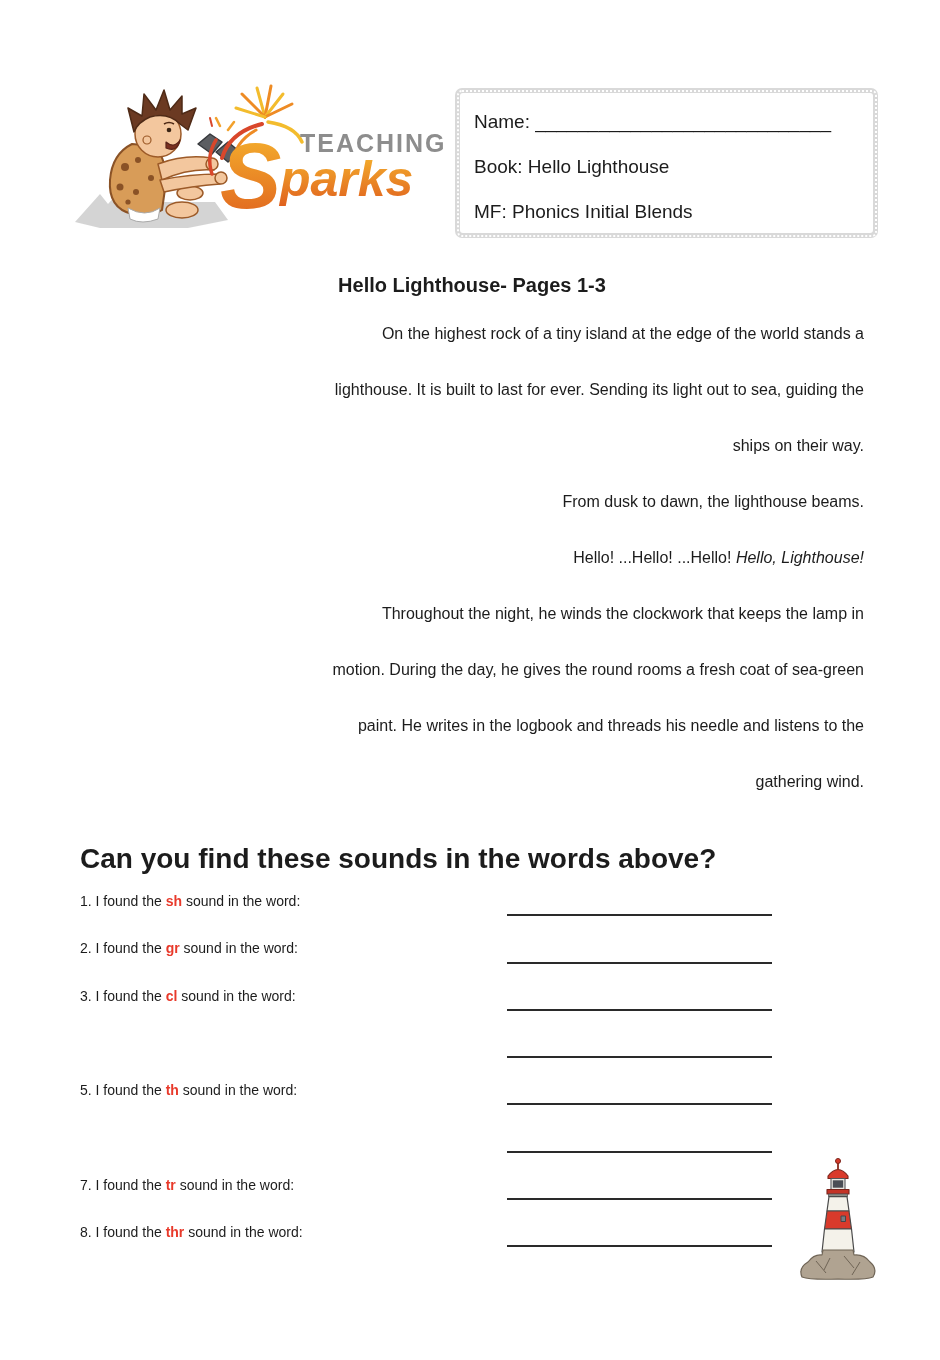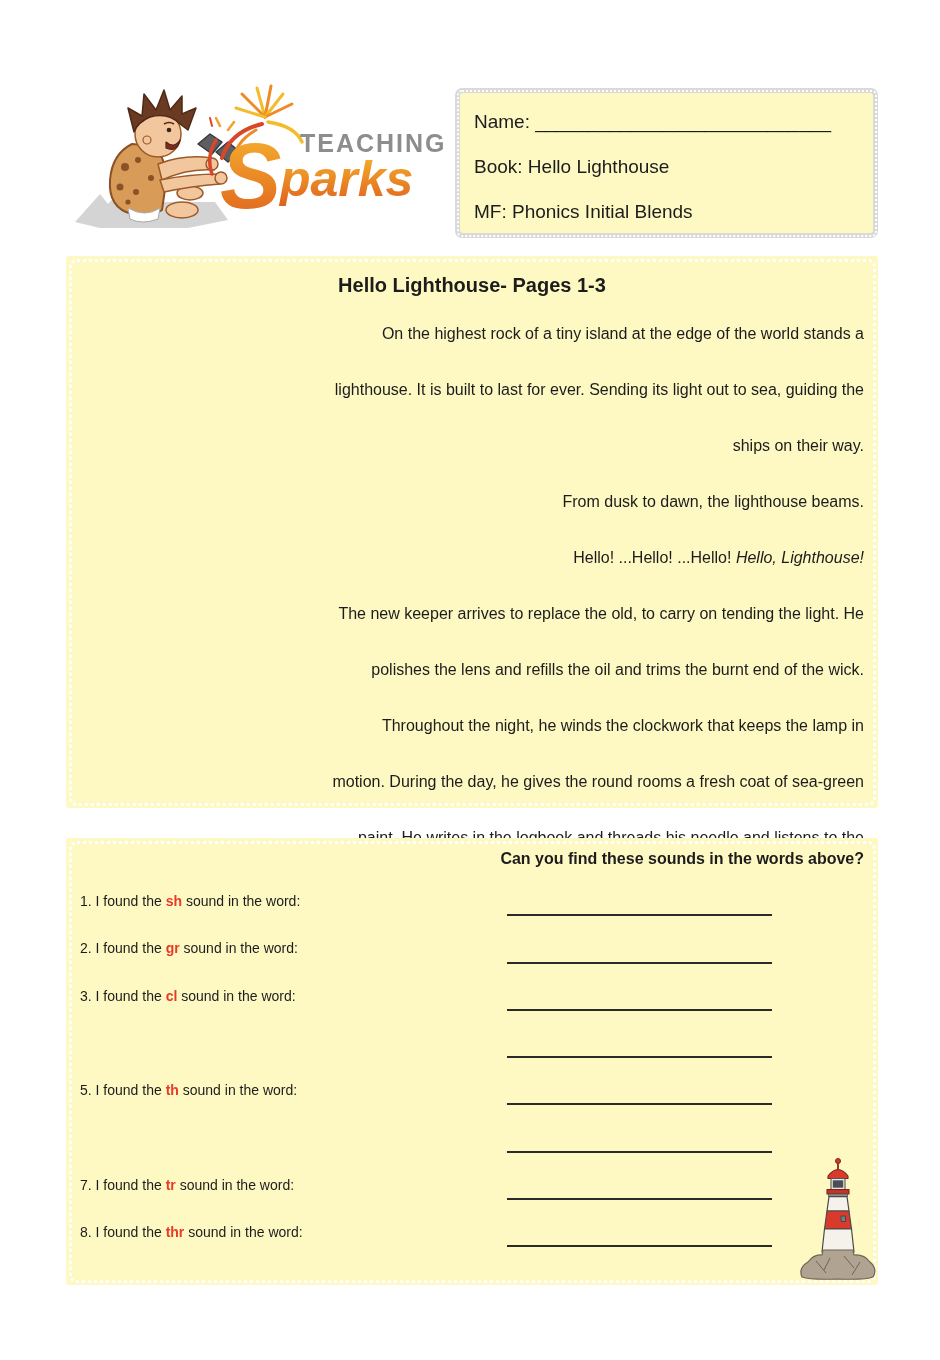--- a/index.html
+++ b/index.html
@@ -3,40 +3,40 @@
 <meta charset="utf-8">
 <style>
   * { box-sizing: border-box; margin: 0; padding: 0; }
   html,body { background:#ffffff; }
   body { font-family: "Liberation Sans", sans-serif; color:#1c1c1c; }
   .page { position:relative; width:940px; height:1360px; background:#fff; overflow:hidden; }
 
   
   .dotbox { position:absolute; border-radius:10px; padding:0; }
   .dotbox::after { content:""; position:absolute; inset:2.5px; border:3px dotted #fff; border-radius:8px; pointer-events:none; }
-  .dotbox-inner { position:relative; background:#fef9c3; border-radius:3px; width:100%; height:100%; }
+  .dotbox-inner { position:relative; background:#ffffff; border-radius:3px; width:100%; height:100%; }
 
   .pinkbox { left:66px; top:256px; width:812px; height:552px; background:#f6b3aa; }
   .bluebox { left:66px; top:838px; width:812px; height:447px; background:#bddcf3; }
   .graybox { left:455px; top:88px; width:423px; height:150px; background:#d9d9d9; padding:5px; border-radius:7px; }
   .graybox::after { inset:1.5px; border-width:2.5px; border-radius:5px; }
 
   
   .info-inner { padding:6px 14px; }
   .info-line { font-size:19px; line-height:45px; white-space:nowrap; }
 
   
   .passage-inner { padding:8px 14px 0 14px; }
   .box-title { font-size:20px; font-weight:700; text-align:center; line-height:42px; }
   .pline { font-size:16px; line-height:56px; white-space:pre-line;text-align:right; }
   .pline i { font-style:italic; }
 
   
   .questions-inner { padding:2px 14px 0 14px; }
-  .q-title { font-size:16px; font-weight:700; text-align:right; line-height:38px; }
+  .q-title { font-size:28px; font-weight:700; text-align:left; line-height:38px; }
   .qrow { position:relative; height:47.3px; line-height:47.3px; font-size:14px; }
   .qtext { white-space:nowrap; }
   .sound { color:#e8392a; font-weight:700; }
   .blank { position:absolute; left:427px; bottom:9px; width:265px; height:0; border-bottom:2px solid #2a2a2a; }
 
   
   .logo { position:absolute; left:70px; top:82px; width:385px; height:152px; }
   .lighthouse { position:absolute; left:796px; top:1156px; width:84px; height:124px; z-index:5; }
 </style>
 </head>
@@ -114,22 +114,20 @@
   </div>
 
   <div class="dotbox pinkbox">
     <div class="dotbox-inner passage-inner">
       <div class="box-title">Hello Lighthouse- Pages 1-3</div>
       <p class="pline">On the highest rock of a tiny island at the edge of the world stands a
 lighthouse. It is built to last for ever. Sending its light out to sea, guiding the
 ships on their way.</p>
       <p class="pline">From dusk to dawn, the lighthouse beams.</p>
       <p class="pline"><span>Hello! ...Hello! ...Hello!</span> <i>Hello, Lighthouse!</i></p>
-      <p class="pline">The new keeper arrives to replace the old, to carry on tending the light. He
-polishes the lens and refills the oil and trims the burnt end of the wick.</p>
       <p class="pline">Throughout the night, he winds the clockwork that keeps the lamp in
 motion. During the day, he gives the round rooms a fresh coat of sea-green
 paint. He writes in the logbook and threads his needle and listens to the
 gathering wind.</p>
     </div>
   </div>
 
   <div class="dotbox bluebox">
     <div class="dotbox-inner questions-inner">
       <div class="q-title">Can you find these sounds in the words above?</div>

